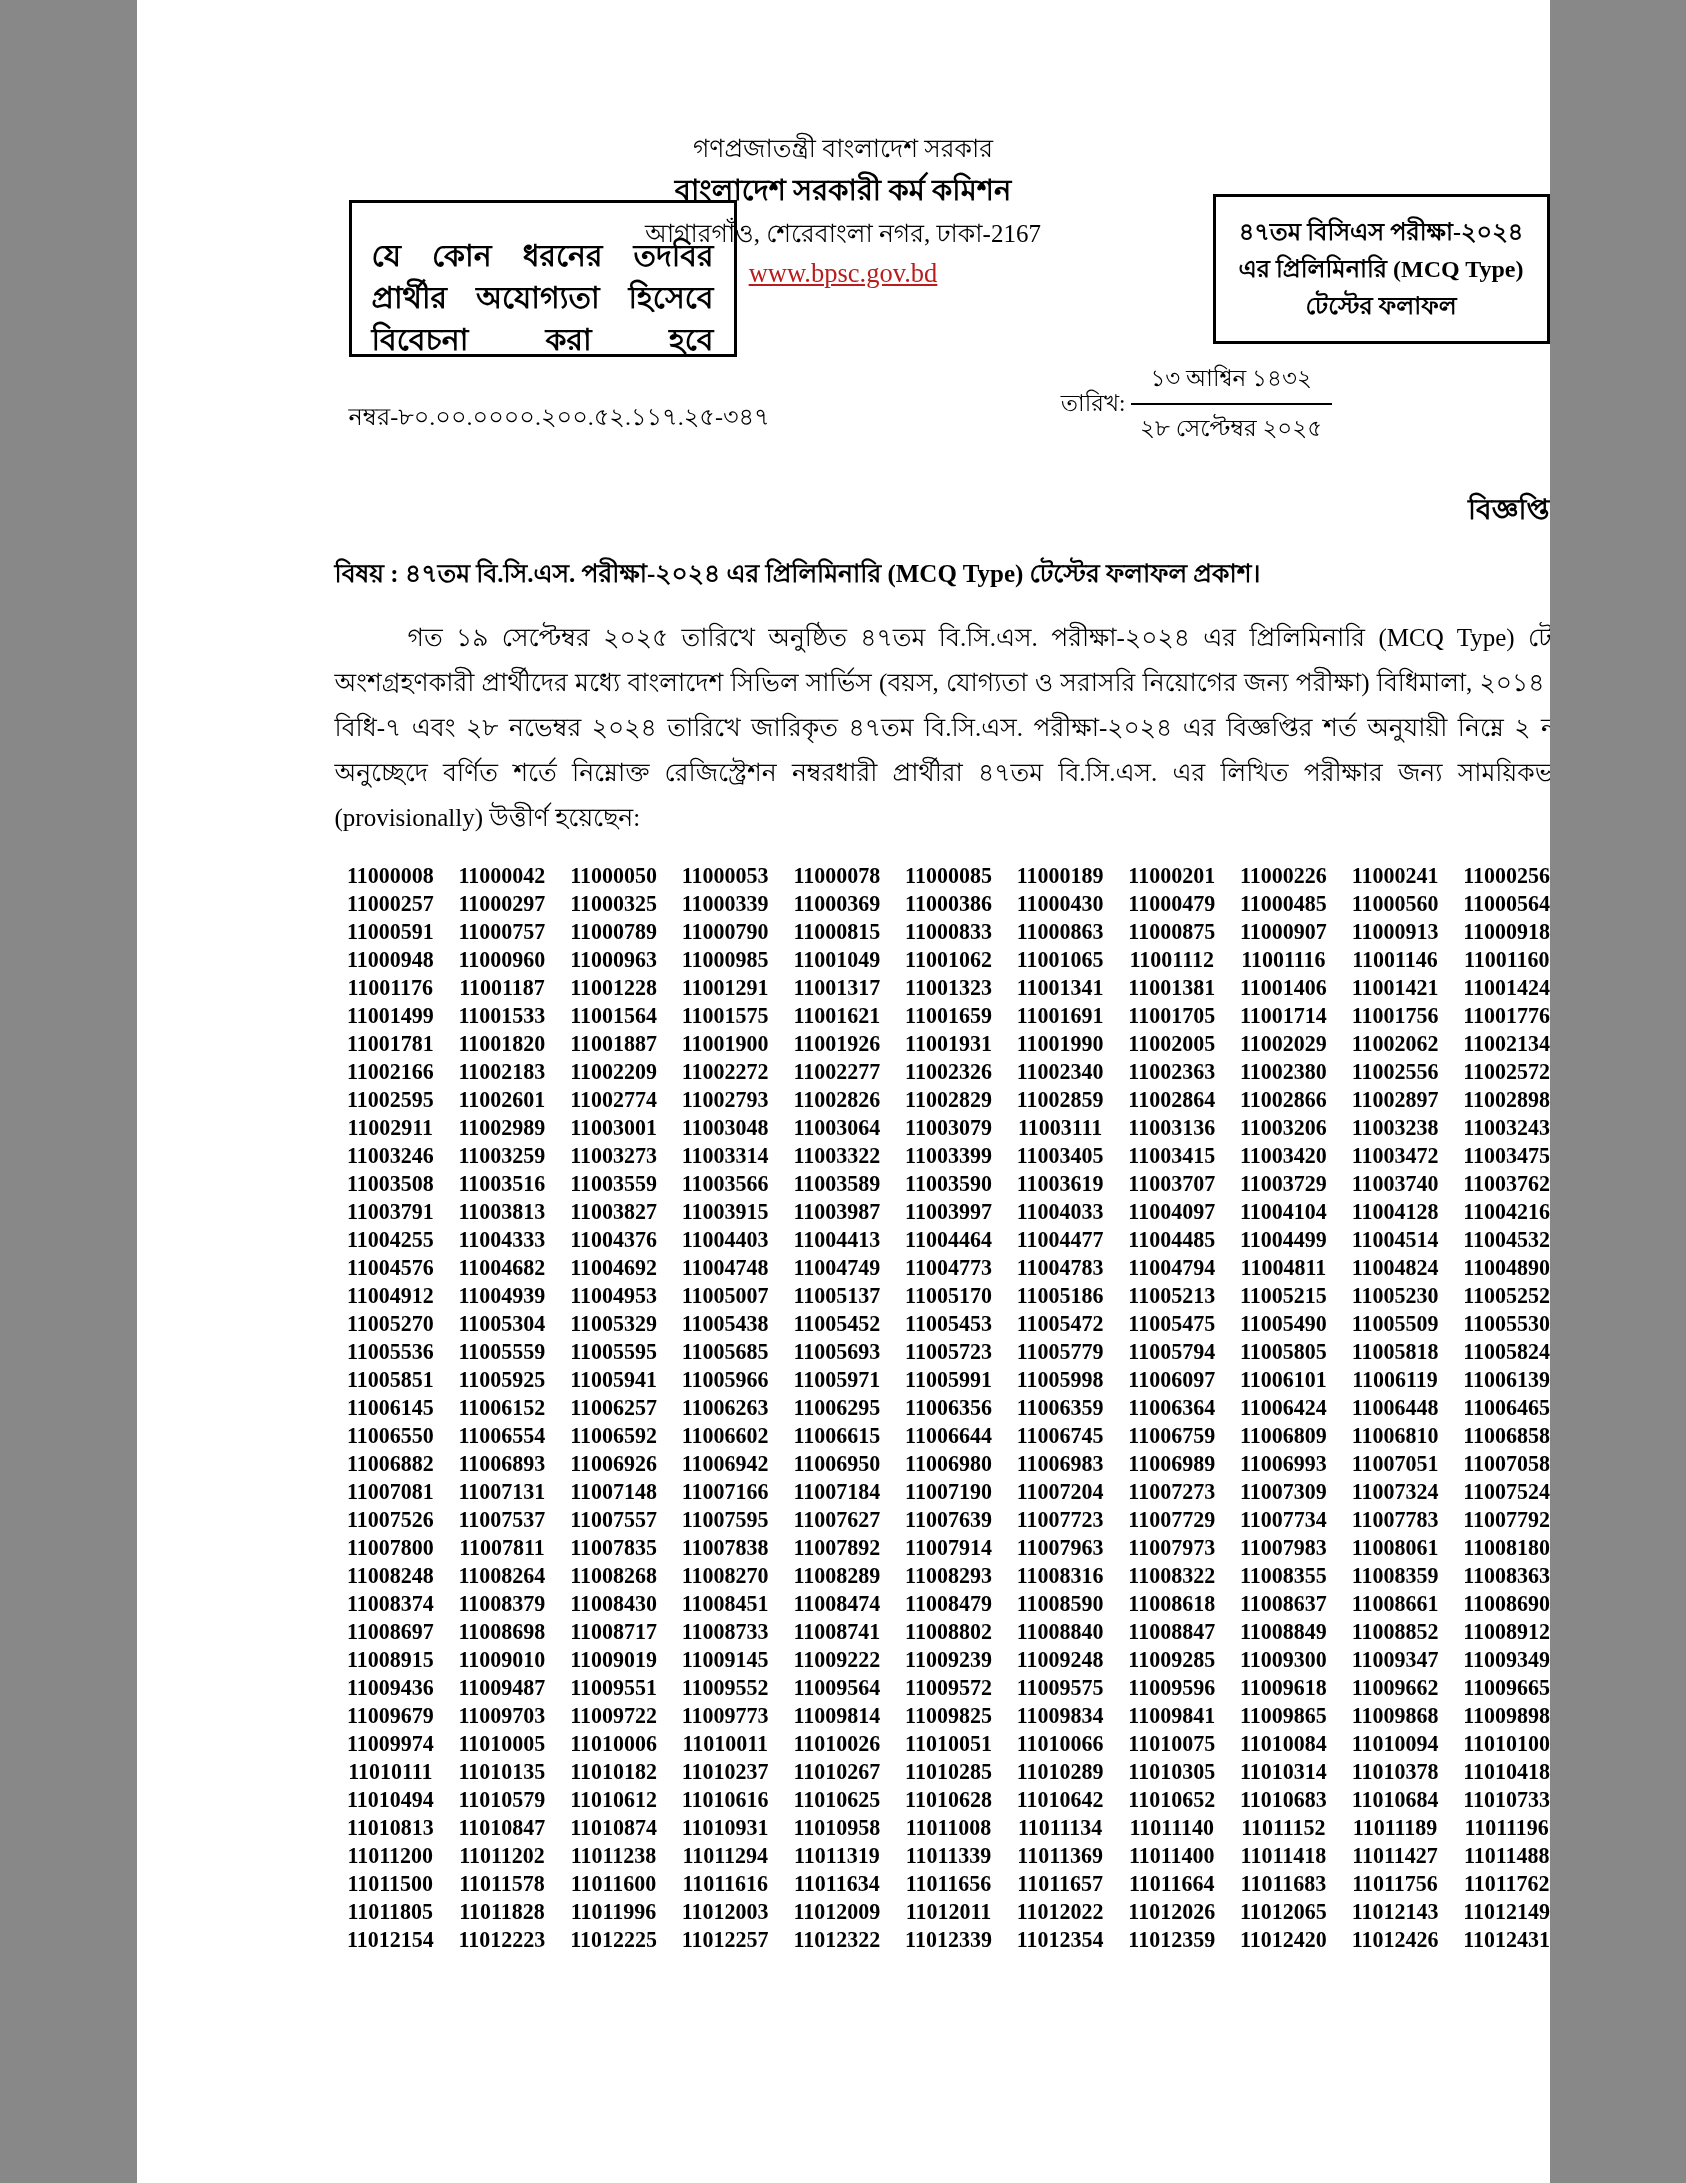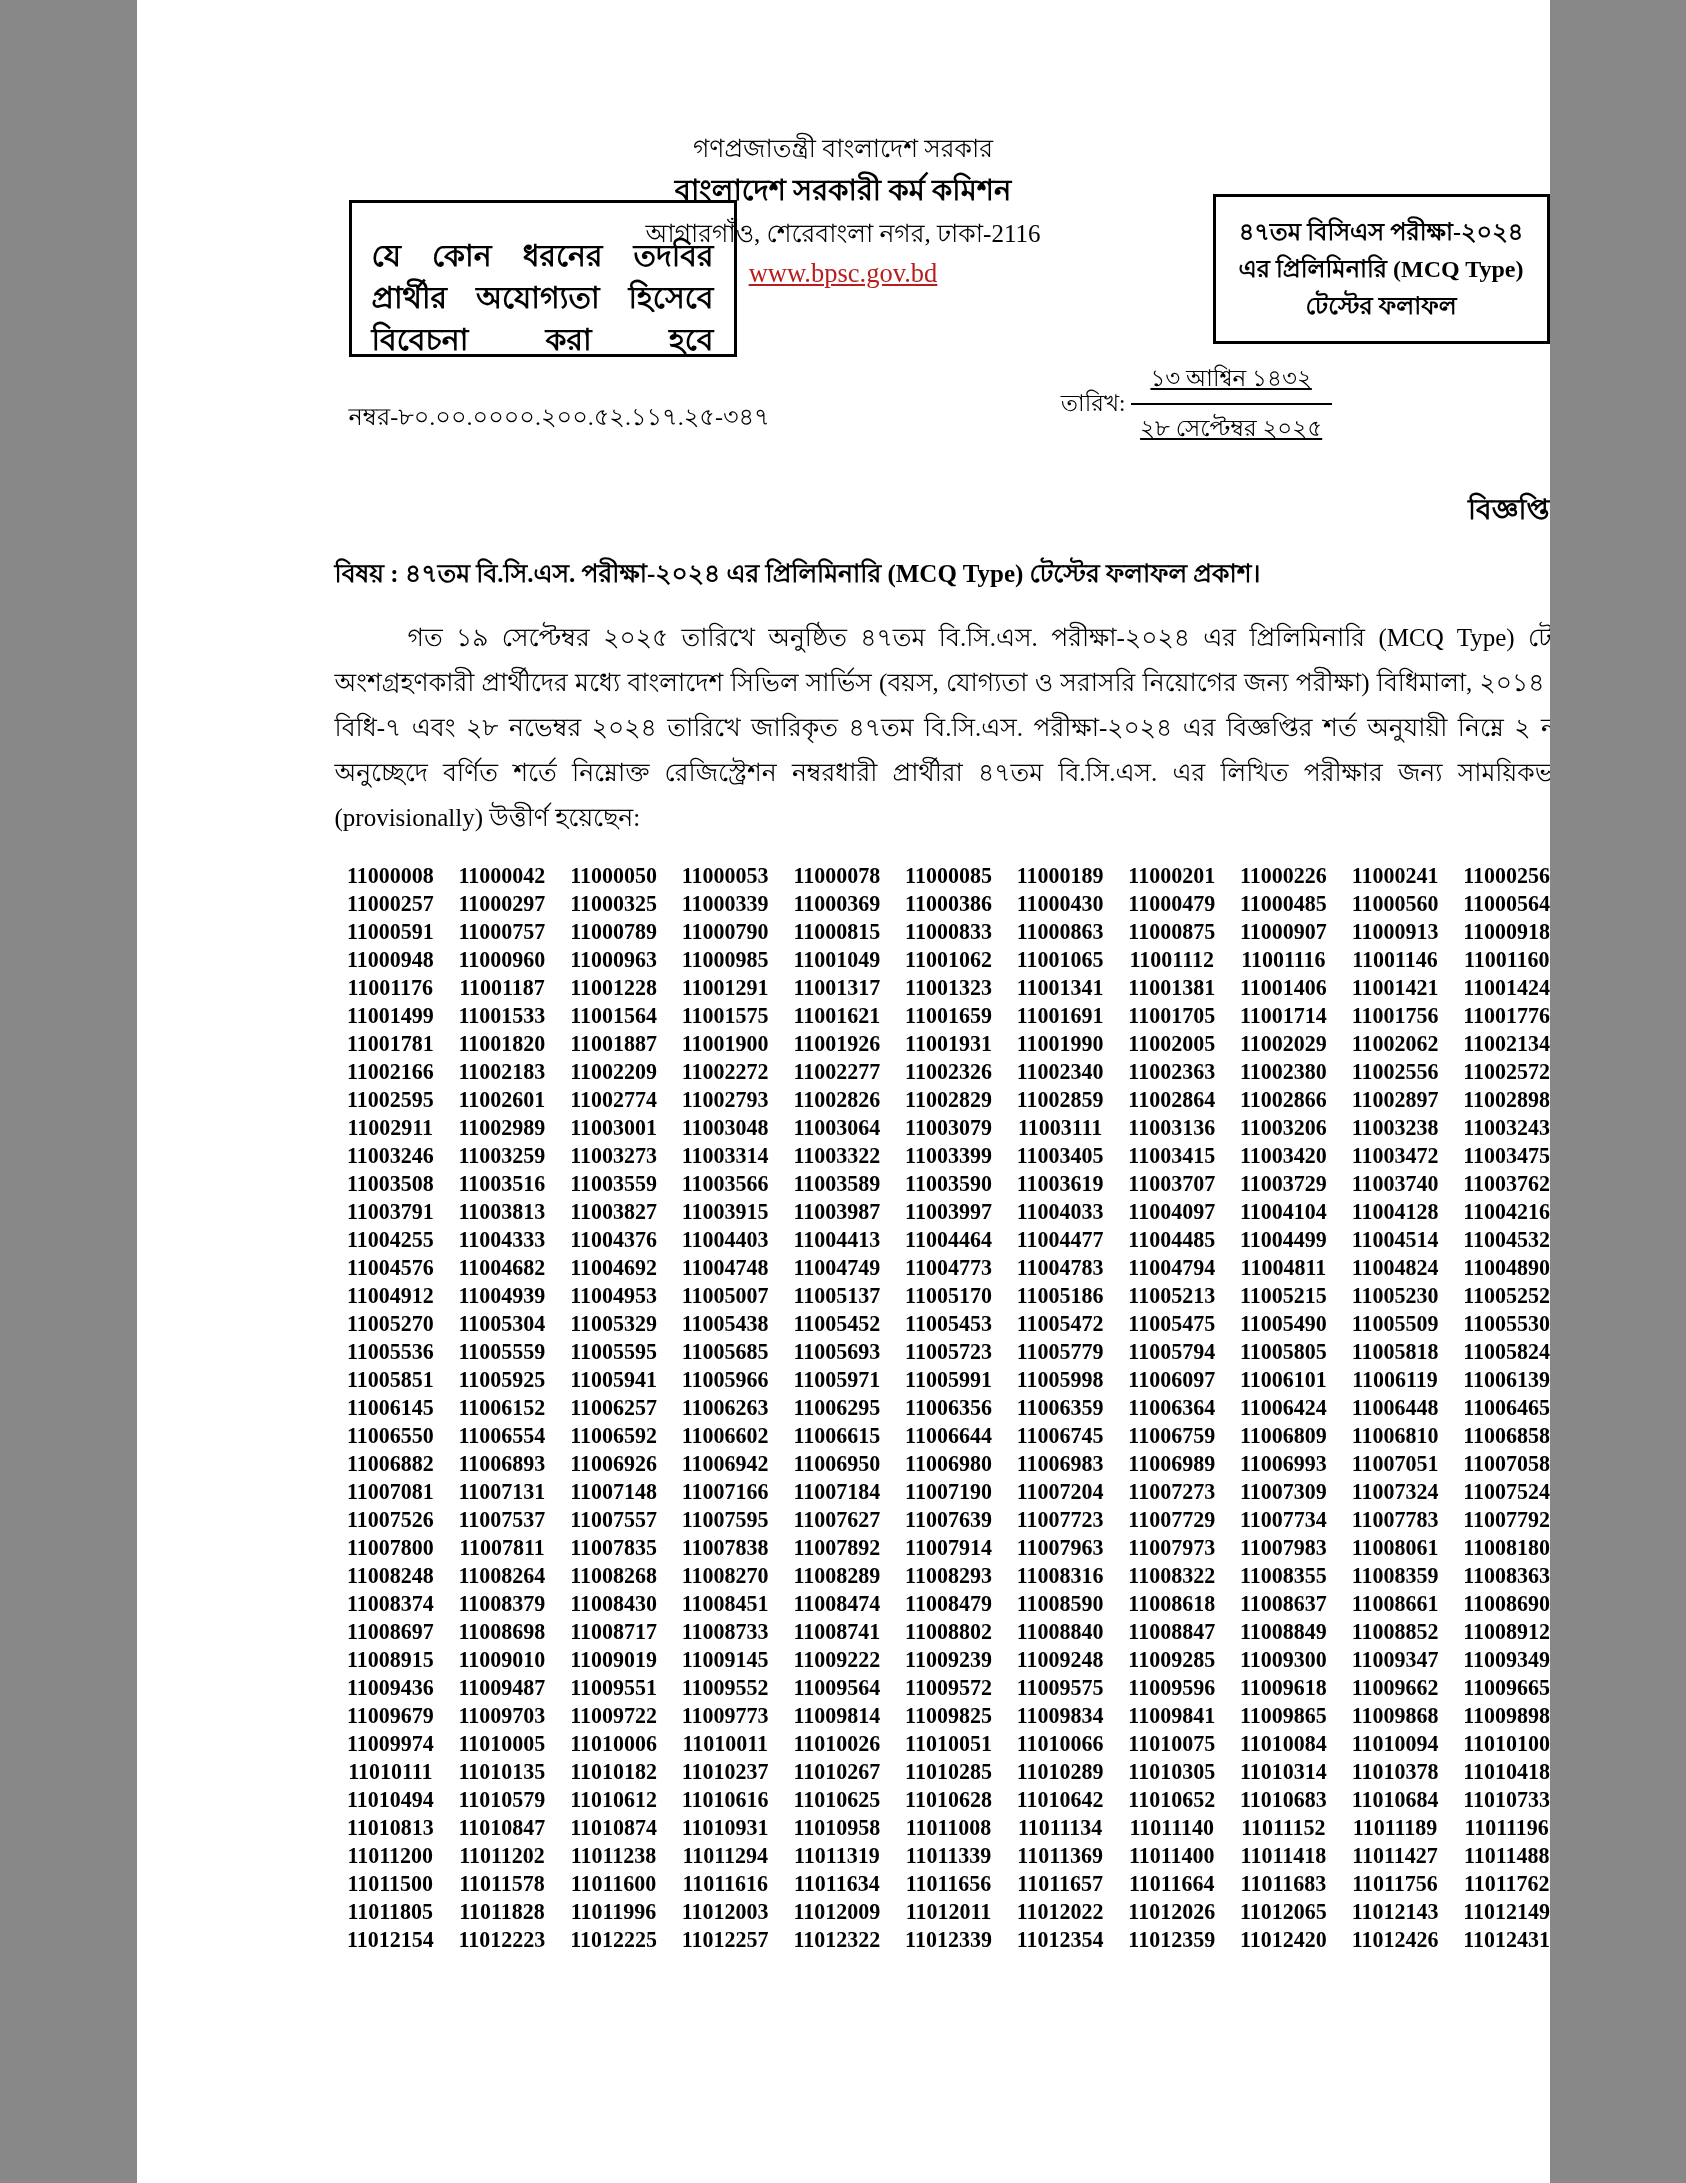--- a/index.html
+++ b/index.html
@@ -50,21 +50,21 @@
   .memo-row {
     position: absolute;
     left: 212px; right: 218px; top: 360px;
     display: flex;
     justify-content: space-between;
     align-items: center;
   }
   .memo-no { font-size: 24px; padding-top: 26.5px; }
   .date-wrap { display: flex; align-items: center; font-size: 23px; }
   .date-label { padding-right: 5.3px; }
-  .date-frac { text-align: center; text-decoration: underline; }
+  .date-frac { text-align: center; }
   .date-top { padding: 0 9.3px 4px 9.3px; border-bottom: 2px solid #000; }
   .date-bottom { padding: 5.3px 9.3px 0 9.3px; }
   .notice-title {
     position: absolute;
     top: 488px; left: 0; right: 0;
     text-align: right;
     font-weight: bold;
     font-size: 28px;
   }
   .subject-line {
@@ -104,21 +104,21 @@
   }
 </style>
 </head>
 <body>
 
 <div class="page">
 
   <div class="center-head">
     <div class="gov-line">গণপ্রজাতন্ত্রী বাংলাদেশ সরকার</div>
     <div class="org-line">বাংলাদেশ সরকারী কর্ম কমিশন</div>
-    <div class="addr-line">আগারগাঁও, শেরেবাংলা নগর, ঢাকা-2116</div>
+    <div class="addr-line">আগারগাঁও, শেরেবাংলা নগর, ঢাকা-2167</div>
     <div class="site-line">
       <a href="#">www.bpsc.gov.bd</a>
     </div>
   </div>
 
   <div class="side-box left-box">যে কোন ধরনের তদবির প্রার্থীর অযোগ্যতা হিসেবে বিবেচনা করা হবে</div>
 
   <div class="side-box right-box">৪৭তম বিসিএস পরীক্ষা-২০২৪ এর প্রিলিমিনারি (MCQ Type) টেস্টের ফলাফল</div>
 
   <div class="memo-row">

